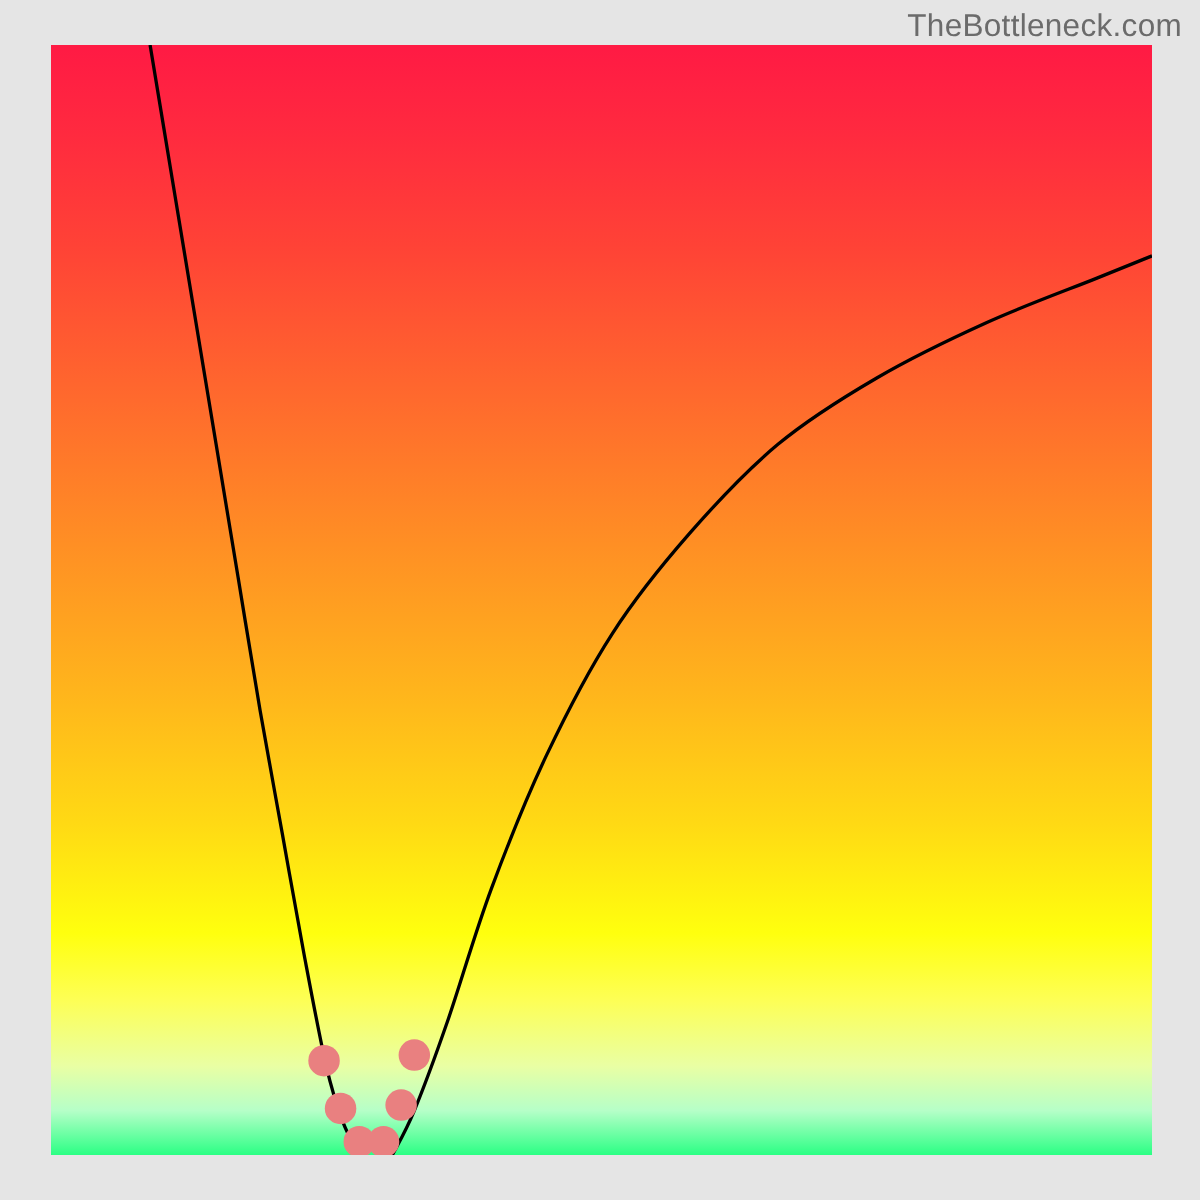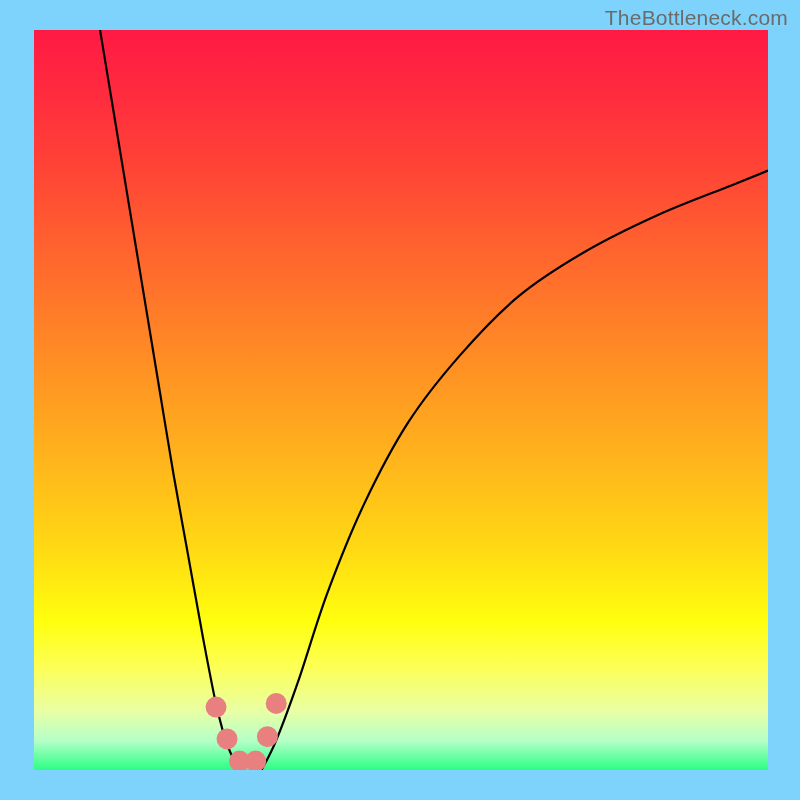--- a/index.html
+++ b/index.html
@@ -9,21 +9,21 @@
     height: 800px;
     background: #000;
     overflow: hidden;
   }
   .frame {
     position: absolute;
     left: 0;
     top: 0;
     width: 800px;
     height: 800px;
-    background: #7dd3fc;
+    background: #e5e5e5;
   }
   .plot {
     position: absolute;
     left: 34px;
     top: 30px;
     width: 734px;
     height: 740px;
     background: linear-gradient(to bottom,
       #ff1a44 0%,
       #ff2a3f 8%,

